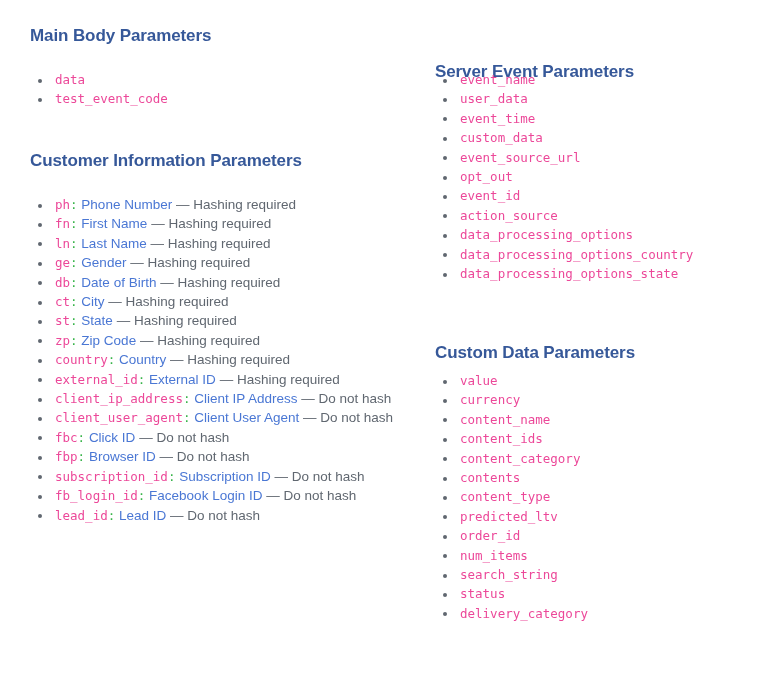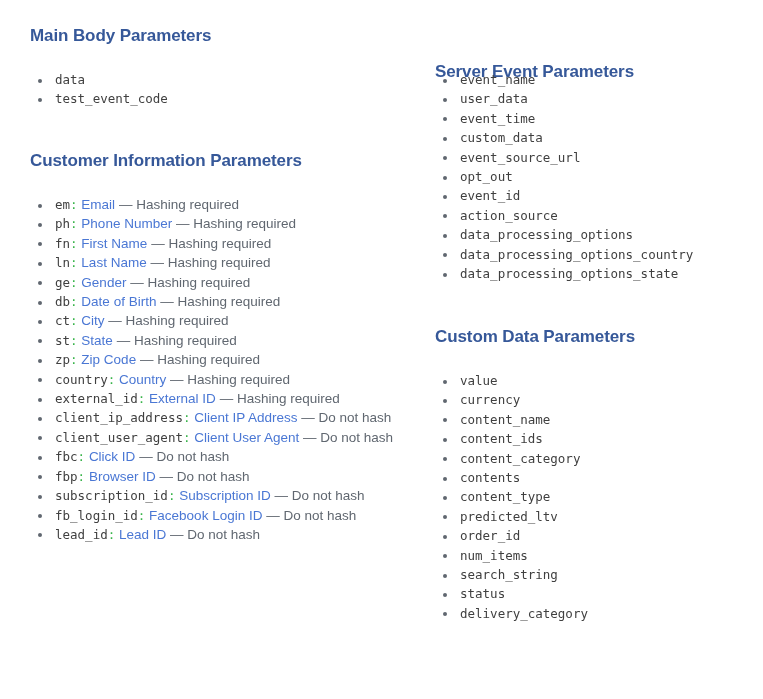--- a/index.html
+++ b/index.html
@@ -61,21 +61,21 @@
     left: 8px;
     top: 8.5px;
     width: 4px;
     height: 4px;
     border-radius: 50%;
     background: #606770;
   }
   code.code-token {
     font-family: "DejaVu Sans Mono", "Liberation Mono", monospace;
     font-size: 12.5px;
-    color: #404040;
+    color: #ec4899;
     white-space: pre;
   }
   .colon {
     font-family: "DejaVu Sans Mono", "Liberation Mono", monospace;
     font-size: 12.5px;
     color: #38b44a;
   }
   a.param-link {
     color: #4a77d4;
     text-decoration: none;
@@ -85,41 +85,40 @@
     color: #606770;
     font-size: 13.5px;
   }
   
   .blk-main-heading  { position: absolute; top: 25px;  left: 0; }
   .blk-main-list     { position: absolute; top: 70px;  left: 0; width: 375px; }
   .blk-cust-heading  { position: absolute; top: 150px; left: 0; }
   .blk-cust-list     { position: absolute; top: 195px; left: 0; width: 375px; }
   .blk-srv-heading   { position: absolute; top: 25px;  left: 0; margin-top: 36px; }
   .blk-srv-list      { position: absolute; top: 70px;  left: 0; width: 320px; }
-  .blk-cd-heading    { position: absolute; top: 326px; left: 0; }
+  .blk-cd-heading    { position: absolute; top: 342px; left: 0; }
   .blk-cd-list       { position: absolute; top: 371px; left: 0; width: 320px; }
 </style>
 </head>
 <body>
 
 <div class="page">
 
   <div class="column column-left">
 
     <h2 class="section-heading blk-main-heading">Main Body Parameters</h2>
 
     <ul class="param-list blk-main-list">
         <li><code class="code-token">data</code></li>
         <li><code class="code-token">test_event_code</code></li>
       </ul>
 
     <h2 class="section-heading blk-cust-heading">Customer Information Parameters</h2>
 
     <ul class="param-list blk-cust-list">
-        <li><code class="code-token">em</code><span class="colon">:</span> <a class="param-link" href="#">Email</a><span class="note"> — Hashing required</span></li>
         <li><code class="code-token">ph</code><span class="colon">:</span> <a class="param-link" href="#">Phone Number</a><span class="note"> — Hashing required</span></li>
         <li><code class="code-token">fn</code><span class="colon">:</span> <a class="param-link" href="#">First Name</a><span class="note"> — Hashing required</span></li>
         <li><code class="code-token">ln</code><span class="colon">:</span> <a class="param-link" href="#">Last Name</a><span class="note"> — Hashing required</span></li>
         <li><code class="code-token">ge</code><span class="colon">:</span> <a class="param-link" href="#">Gender</a><span class="note"> — Hashing required</span></li>
         <li><code class="code-token">db</code><span class="colon">:</span> <a class="param-link" href="#">Date of Birth</a><span class="note"> — Hashing required</span></li>
         <li><code class="code-token">ct</code><span class="colon">:</span> <a class="param-link" href="#">City</a><span class="note"> — Hashing required</span></li>
         <li><code class="code-token">st</code><span class="colon">:</span> <a class="param-link" href="#">State</a><span class="note"> — Hashing required</span></li>
         <li><code class="code-token">zp</code><span class="colon">:</span> <a class="param-link" href="#">Zip Code</a><span class="note"> — Hashing required</span></li>
         <li><code class="code-token">country</code><span class="colon">:</span> <a class="param-link" href="#">Country</a><span class="note"> — Hashing required</span></li>
         <li><code class="code-token">external_id</code><span class="colon">:</span> <a class="param-link" href="#">External ID</a><span class="note"> — Hashing required</span></li>

